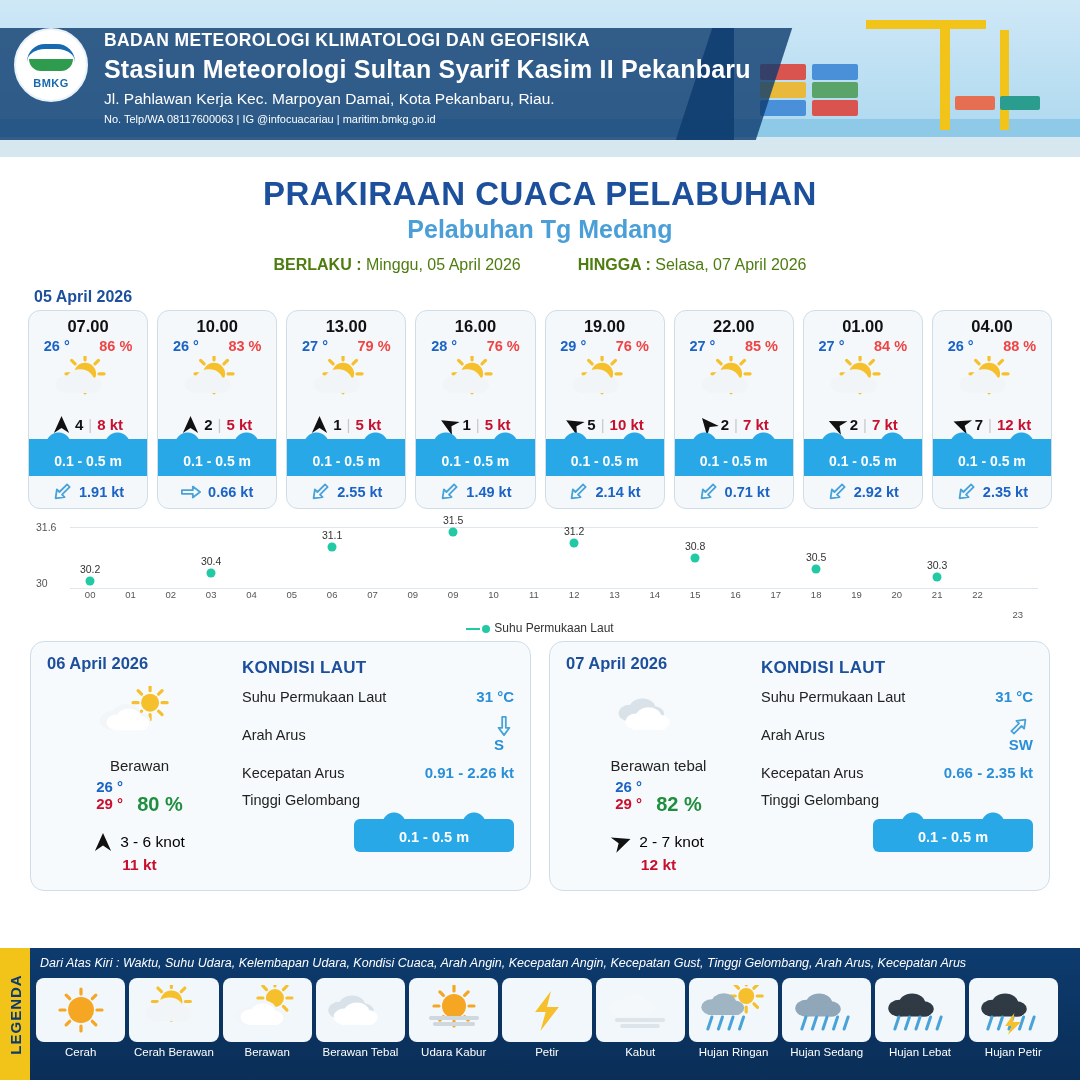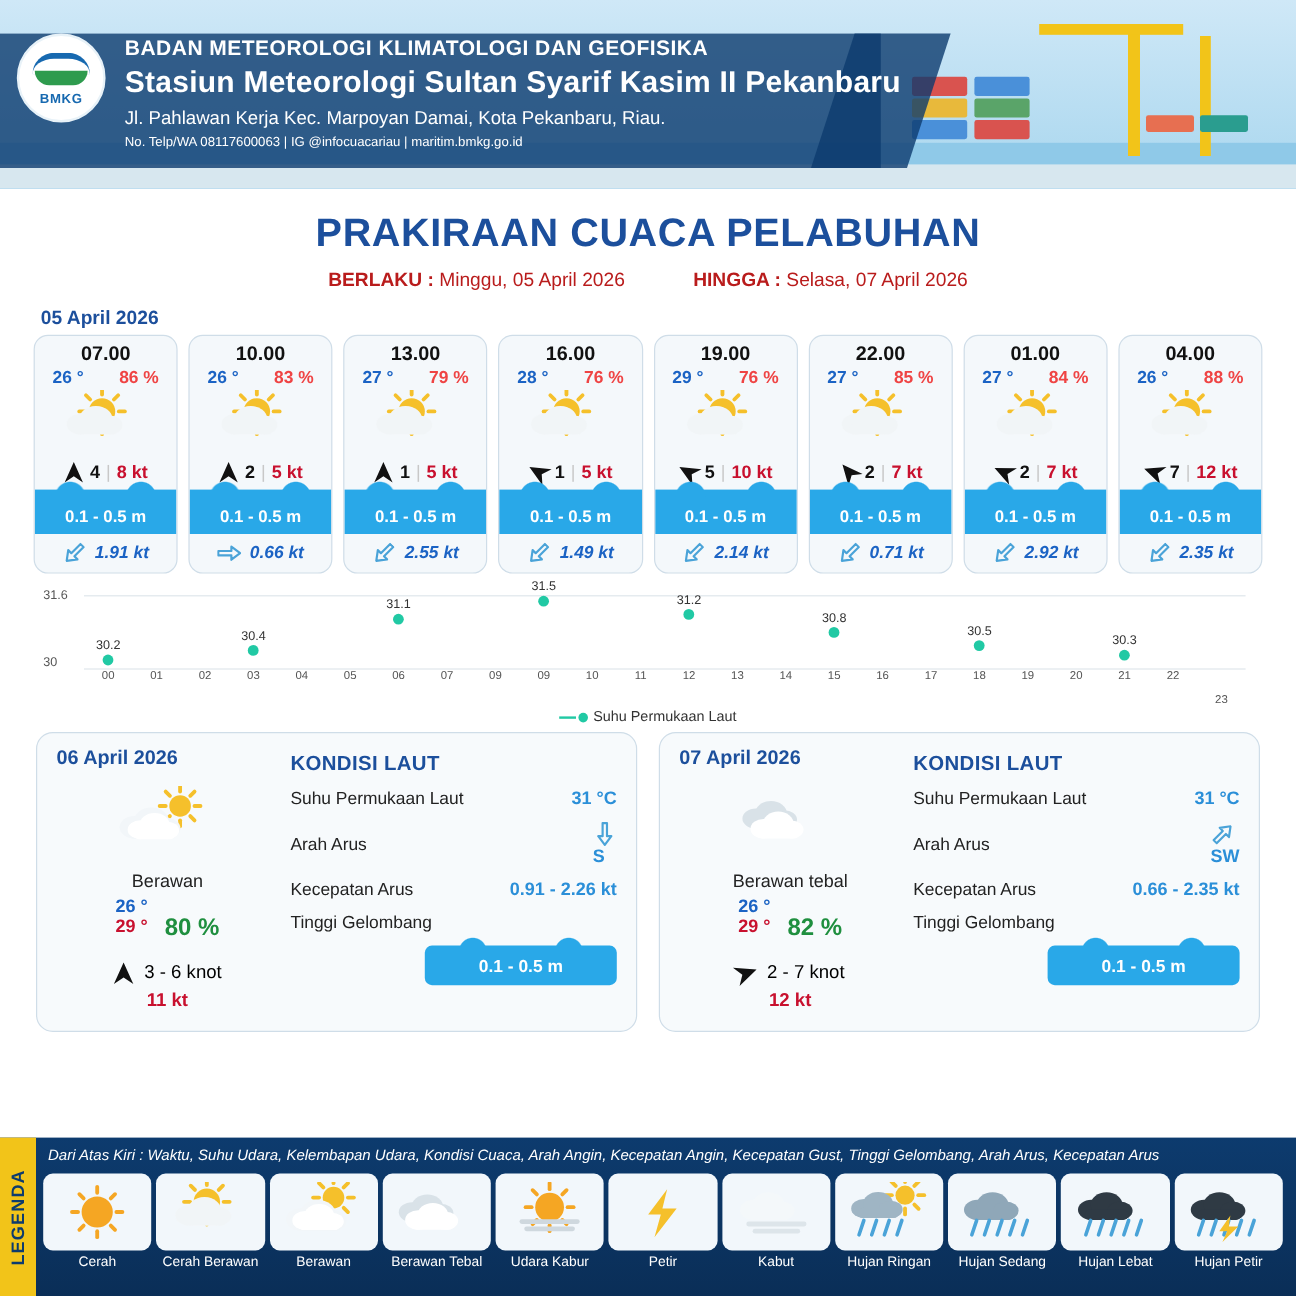--- a/index.html
+++ b/index.html
@@ -53,21 +53,21 @@
   .header-texts { position:absolute; left:104px; top:30px; z-index:5; color:#fff; }
   .h-line1 { font-size: 17.5px; font-weight: bold; letter-spacing: .4px; }
   .h-line2 { font-size: 25px; font-weight: bold; margin-top: 4px; letter-spacing: .2px; }
   .h-line3 { font-size: 15.5px; margin-top: 6px; }
   .h-line4 { font-size: 11px; margin-top: 5px; }
 
   
   .title-wrap { text-align:center; margin-top: 18px; }
   .title-main { font-size: 33px; font-weight: bold; color:#1c4f9c; letter-spacing: .5px; }
   .title-sub { font-size: 25px; font-weight: bold; color:#4a9fd8; margin-top: 2px; }
-  .valid-row { margin-top: 12px; text-align:center; font-size: 16px; color:#b91c1c; }
+  .valid-row { margin-top: 12px; text-align:center; font-size: 16px; color:#4d7c0f; }
   .valid-row .lbl { font-weight: bold; }
   .valid-row .gap { display:inline-block; width: 48px; }
 
   
   .date-label { margin: 14px 0 4px 34px; font-size: 16px; font-weight: bold; color:#1c4f9c; }
 
   
   .cards {
     display: flex; gap: 9px; padding: 0 28px; justify-content: space-between;
   }
@@ -91,21 +91,21 @@
   .c-wind .gust { color:#c8102e; }
   .wave-band {
     width: 100%; background:#29a8e8; color:#fff; position: relative;
     margin-top: 2px; padding: 14px 0 7px; text-align:center; font-size: 14px; font-weight:bold;
   }
   .wave-band .crest{
     position:absolute; left:0; top:-8px; width:100%; height:14px;
     background: radial-gradient(circle at 25% 100%, #29a8e8 12px, transparent 13px),
                 radial-gradient(circle at 75% 100%, #29a8e8 12px, transparent 13px);
   }
-  .c-curr { display:flex; align-items:center; justify-content:center; gap:7px; height: 32px; font-size: 14.5px; color:#1b63c4; font-weight:bold;font-style:italic; }
+  .c-curr { display:flex; align-items:center; justify-content:center; gap:7px; height: 32px; font-size: 14.5px; color:#1b63c4; font-weight:bold; }
   .arr-svg { display:block; }
 
   
   .chart-wrap { margin: 14px 24px 0 24px; position: relative; height: 96px; }
   .chart-plot { position:absolute; left: 46px; right: 18px; top: 4px; height: 62px; border-top:1px solid #dfe6ec; border-bottom:1px solid #dfe6ec;}
   .y-lab { position:absolute; left: 12px; font-size: 10.5px; color:#555; }
   .x-axis { position:absolute; left: 46px; right: 18px; top: 66px; height: 18px; }
   .x-tick { position:absolute; font-size: 9.5px; color:#555; transform: translateX(-50%); }
   .pt { position:absolute; width: 9px; height: 9px; border-radius:50%; background:#21c9a4; transform: translate(-50%,-50%); }
   .pt-lab { position:absolute; font-size: 10.5px; color:#333; transform: translate(-50%,-100%); white-space:nowrap; }
@@ -149,21 +149,21 @@
     position:absolute; left:0; bottom:0; width:1080px; height: 132px;
     background: linear-gradient(180deg,#0d3b6e,#0a2e57);
   }
   .legend-side {
     position:absolute; left: 0; top:0; width: 30px; height:100%;
     background:#f2c419; color:#0d3b6e; font-weight:bold; font-size: 15px;
     display:flex; align-items:center; justify-content:center;
   }
   .legend-side span { transform: rotate(-90deg); white-space:nowrap; letter-spacing:1px; }
   .legend-note { position:absolute; left: 40px; top: 8px; color:#fff; font-size: 12.5px; font-style: italic; }
-  .legend-items { position:absolute; left: 36px; top: 30px; right: 11px; display:flex; gap: 4px; }
+  .legend-items { position:absolute; left: 36px; top: 30px; right: 22px; display:flex; gap: 4px; }
   .leg-item { width: 94px; text-align:center; }
   .leg-box { height: 64px; background:#f2f7fb; border-radius: 8px; display:flex; align-items:center; justify-content:center; }
   .leg-cap { color:#fff; font-size: 11.5px; margin-top: 4px; }
 </style>
 </head>
 <body>
 
 <div class="header">
   <div class="header-bg">
     <div class="hb-sky"></div>
@@ -194,20 +194,21 @@
   <div class="header-texts">
     <div class="h-line1">BADAN METEOROLOGI KLIMATOLOGI DAN GEOFISIKA</div>
     <div class="h-line2">Stasiun Meteorologi Sultan Syarif Kasim II Pekanbaru</div>
     <div class="h-line3">Jl. Pahlawan Kerja Kec. Marpoyan Damai, Kota Pekanbaru, Riau.</div>
     <div class="h-line4">No. Telp/WA 08117600063 | IG @infocuacariau | maritim.bmkg.go.id</div>
   </div>
 </div>
 
 <div class="title-wrap">
   <div class="title-main">PRAKIRAAN CUACA PELABUHAN</div>
+  <div class="title-sub">Pelabuhan Tg Medang</div>
   <div class="valid-row">
     <span class="lbl">BERLAKU :</span>
     <span>Minggu, 05 April 2026</span>
     <span class="gap"></span>
     <span class="lbl">HINGGA :</span>
     <span>Selasa, 07 April 2026</span>
   </div>
 </div>
 
 <div class="date-label">05 April 2026</div>

